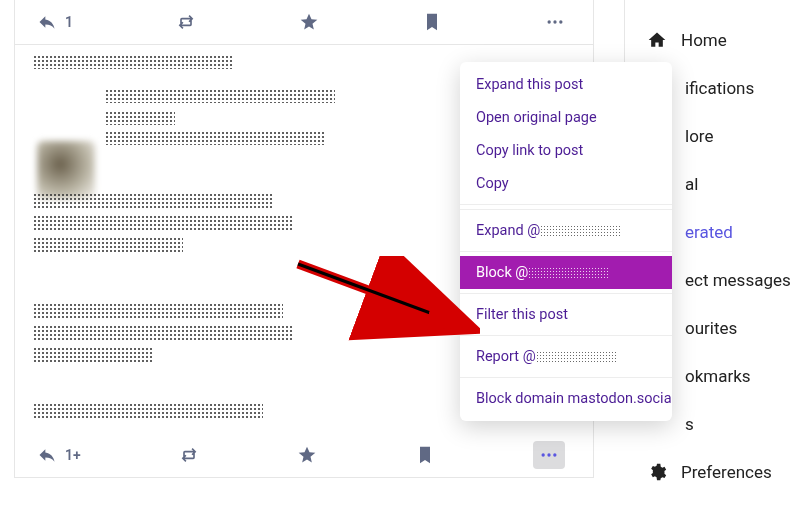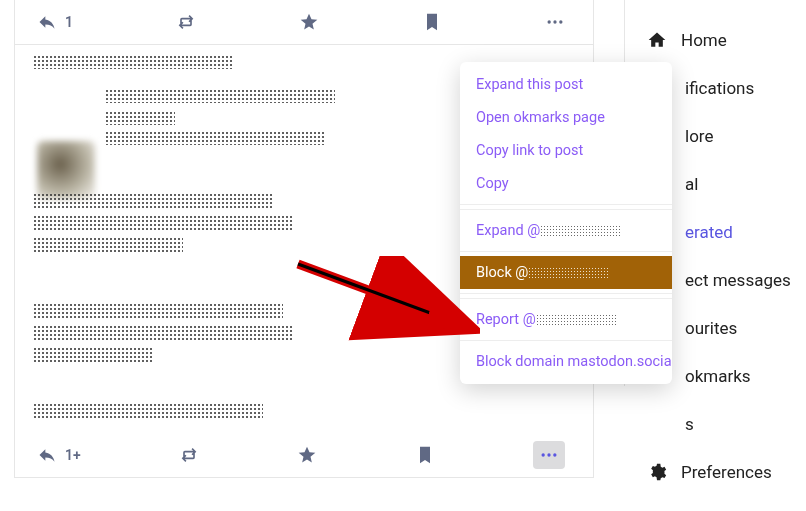--- a/index.html
+++ b/index.html
@@ -109,27 +109,27 @@
     width: 212px;
     background: #fff;
     border-radius: 6px;
     box-shadow: 0 6px 24px rgba(0,0,0,.18);
     padding: 6px 0;
     z-index: 20;
   }
   .menu-item {
     padding: 8px 16px;
     font-size: 14.5px;
-    color: #8b5cf6;
+    color: #4c1d95;
     cursor: pointer;
     white-space: nowrap;
     overflow: hidden;
   }
   .menu-item.selected {
-    background: #a16207;
+    background: #a21caf;
     color: #fff;
   }
   .menu-sep {
     height: 1px;
     background: #ededed;
     margin: 4px 0;
   }
   .menu-item .handle {
     position: relative;
     display: inline-block;
@@ -239,29 +239,30 @@
               <circle cx="12" cy="12" r="2" fill="currentColor"></circle>
               <circle cx="19" cy="12" r="2" fill="currentColor"></circle>
             </svg>
         </span>
       </div>
     </div>
   </div>
 
   <div class="menu" id="menu">
       <div class="menu-item"><span>Expand this post</span></div>
-      <div class="menu-item"><span>Open okmarks page</span></div>
+      <div class="menu-item"><span>Open original page</span></div>
       <div class="menu-item"><span>Copy link to post</span></div>
       <div class="menu-item"><span>Copy</span></div>
       <div class="menu-sep"></div>
       <div class="menu-sep"></div>
       <div class="menu-item"><span>Expand @</span><span class="handle"></span></div>
       <div class="menu-sep"></div>
       <div class="menu-item selected"><span>Block @</span><span class="handle"></span></div>
       <div class="menu-sep"></div>
+      <div class="menu-item"><span>Filter this post</span></div>
       <div class="menu-sep"></div>
       <div class="menu-item"><span>Report @</span><span class="handle"></span></div>
       <div class="menu-sep"></div>
       <div class="menu-item"><span>Block domain mastodon.social</span></div>
     </div>
 
   <svg class="arrow" width="190" height="90" viewBox="0 0 190 90">
     <defs>
       <marker id="ah" markerWidth="14" markerHeight="14" refX="11" refY="6" orient="auto">
         <path d="M0 0 L14 6 L0 12 z" fill="#d40000"></path>

